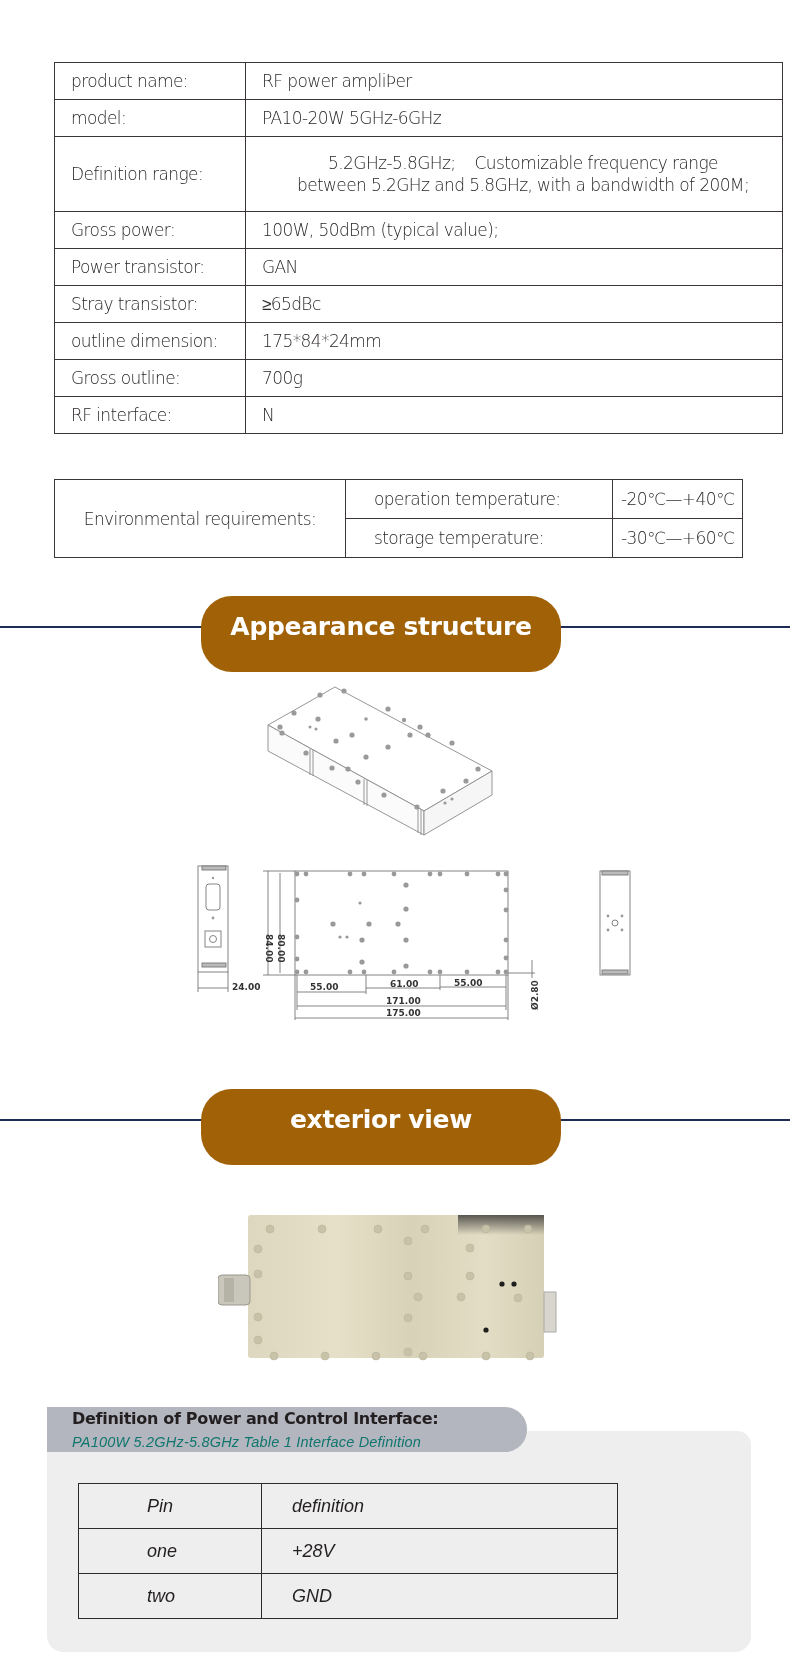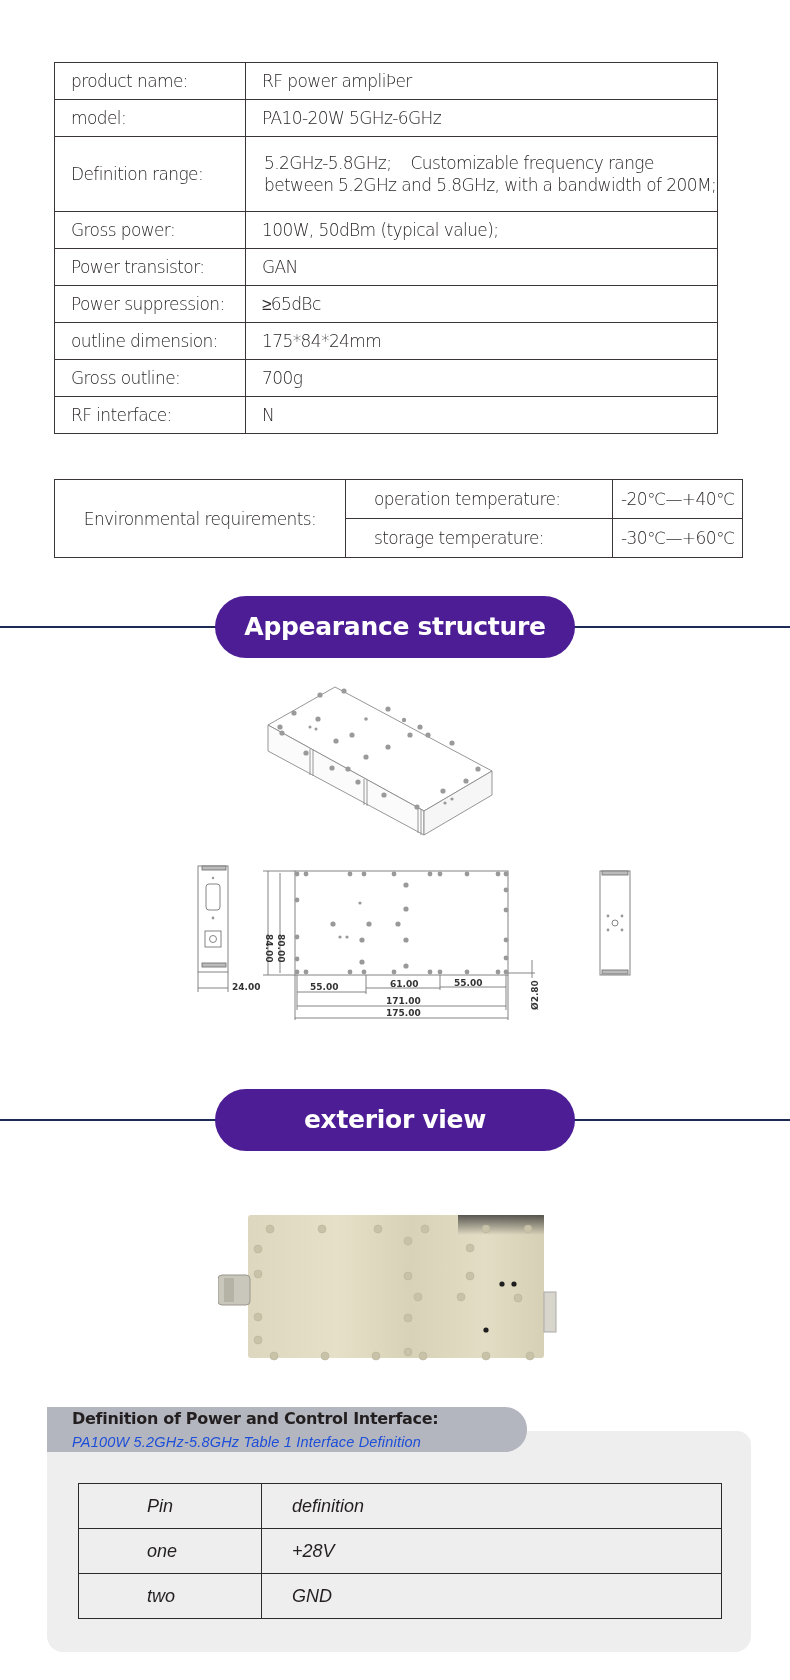--- a/index.html
+++ b/index.html
@@ -1,54 +1,54 @@
 <!DOCTYPE html>
 <html><head>
 <meta charset="utf-8">
 <style>
   html, body { margin:0; padding:0; background:#ffffff; }
   body { width:790px; height:1680px; position:relative; overflow:hidden;
          font-family:"Liberation Sans", "DejaVu Sans", sans-serif; color:#231f20; }
 
   
-  .spec { position:absolute; left:54px; top:62px; width:664px; border-collapse:collapse;
+  .spec { position:absolute; left:54px; top:62px; width:729px; border-collapse:collapse;
           font-family:"DejaVu Sans", sans-serif; font-size:17px; color:#2a2627;
           letter-spacing:-0.6px; }
   .spec td { border:1.5px solid #3a3536; padding:0 0 0 16px; height:36px; vertical-align:middle; font-weight:300; }
   .spec td.k { width:174px; }
   .spec td.v { padding-left:16px; }
   .spec tr.tall td { height:74px; }
-  .spec td.v2 { line-height:22px; padding-left:18px; }
+  .spec td.v2 { line-height:22px; padding-left:18px;text-align:center; }
   .env-table { position:absolute; left:54px; top:479px; width:689px; border-collapse:collapse;
                font-family:"DejaVu Sans", sans-serif; font-size:17px; color:#2a2627; letter-spacing:-0.6px; }
   .env-table td { border:1.5px solid #3a3536; height:36px; vertical-align:middle; font-weight:300; }
   .env-table td.envk { width:290px; text-align:center; padding:0; }
   .env-table td.envs { width:237px; padding-left:28px; }
   .env-table td.envv { padding-left:8px; }
 
   
   .rule { position:absolute; left:0; width:790px; height:2px; background:#1e2b55; }
-  .pill { position:absolute; left:215px; width:360px; height:62px; border-radius:31px;
-          background:#4c1d95; color:#ffffff; font-family:"DejaVu Sans", sans-serif;
+  .pill { position:absolute; left:201px; width:360px; height:76px; border-radius:31px;
+          background:#a16207; color:#ffffff; font-family:"DejaVu Sans", sans-serif;
           font-weight:bold; font-size:25px; text-align:center; line-height:62px; letter-spacing:-0.3px; }
 
   
   .drawing { position:absolute; }
   .photo { position:absolute; }
 
   
   .panel { position:absolute; left:47px; top:1431px; width:704px; height:221px;
            background:#eeeeee; border-radius:0 14px 16px 16px; }
   .tab { position:absolute; left:47px; top:1407px; width:480px; height:45px;
          background:#b4b6bf; border-radius:0 22px 22px 0; }
   .tab-title { position:absolute; left:72px; top:1409px; font-family:"DejaVu Sans", sans-serif;
                font-weight:bold; font-size:16px; color:#231f20; letter-spacing:-0.3px; white-space:nowrap; }
   .tab-sub { position:absolute; left:72px; top:1434px; font-family:"Liberation Sans", sans-serif;
-             font-style:italic; font-size:14.5px; color:#1d4ed8; letter-spacing:0.2px; white-space:nowrap; }
-  .pin { position:absolute; left:78px; top:1483px; width:644px; border-collapse:collapse;
+             font-style:italic; font-size:14.5px; color:#0f766e; letter-spacing:0.2px; white-space:nowrap; }
+  .pin { position:absolute; left:78px; top:1483px; width:540px; border-collapse:collapse;
          font-family:"Liberation Sans", sans-serif; font-style:italic; font-size:18px; color:#231f20; }
   .pin td { border:1.5px solid #2b2b2b; height:42px; vertical-align:middle; }
   .pin td.pk { width:183px; padding-left:68px; box-sizing:border-box; }
   .pin td.pv { padding-left:30px; }
 </style>
 </head>
 <body>
 
 <table class="spec">
   <tbody>
@@ -69,21 +69,21 @@
   </tr>
   <tr>
     <td class="k">Gross power:</td>
     <td class="v">100W, 50dBm (typical value);</td>
   </tr>
   <tr>
     <td class="k">Power transistor:</td>
     <td class="v">GAN</td>
   </tr>
   <tr>
-    <td class="k">Power suppression:</td>
+    <td class="k">Stray transistor:</td>
     <td class="v">≥65dBc</td>
   </tr>
   <tr>
     <td class="k">outline dimension:</td>
     <td class="v">175*84*24mm</td>
   </tr>
   <tr>
     <td class="k">Gross outline:</td>
     <td class="v">700g</td>
   </tr>

